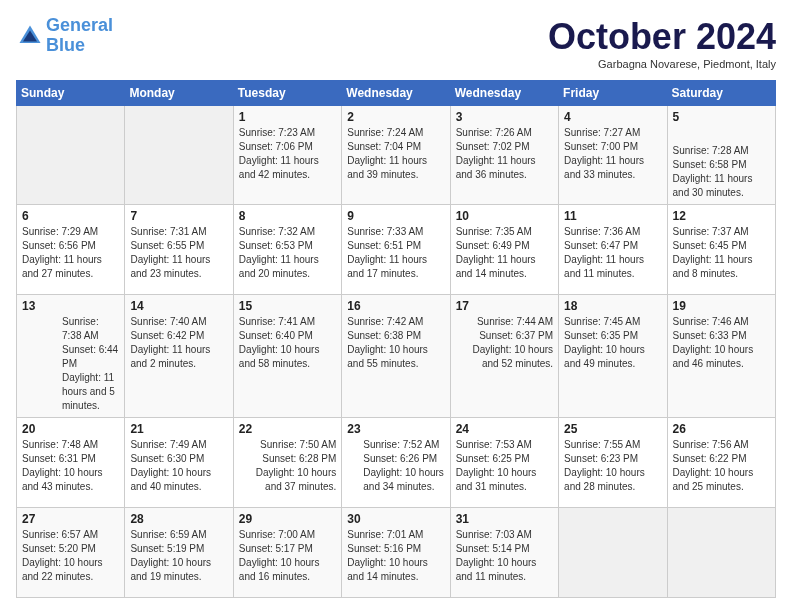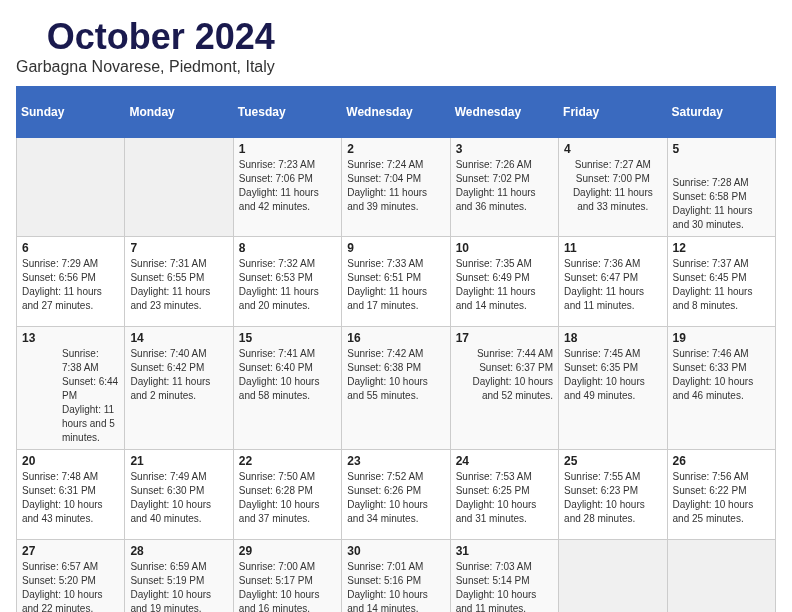--- a/index.html
+++ b/index.html
@@ -36,34 +36,34 @@
     }
     .title-block {
       text-align: right;
     }
     .month-title {
       font-size: 36px;
       font-weight: bold;
       color: #1a1a4e;
     }
     .subtitle {
-      font-size: 16px;
+      font-size: 11px;
       color: #333;
     }
     table {
       width: 100%;
       border-collapse: collapse;
       table-layout: fixed;
     }
     th {
       background-color: #3a6abf;
       color: #fff;
       font-size: 12px;
       font-weight: bold;
-      padding: 18px 4px;
+      padding: 5px 4px;
       text-align: left;
       border: 1px solid #3a6abf;
     }
     td {
       border: 1px solid #ccc;
       vertical-align: top;
       padding: 4px 5px;
       font-size: 10.5px;
       color: #222;
       height: 90px;
@@ -85,20 +85,32 @@
       background: #ffffff;
     }
     .empty-cell {
       background: #f0f0f0 !important;
     }
   </style>
 </head>
 <body>
 
 <div class="header">
+  <div class="logo">
+    <svg class="logo-icon" viewBox="0 0 40 40" xmlns="http://www.w3.org/2000/svg">
+      <polygon points="20,5 35,30 5,30" fill="#4a90d9"></polygon>
+      <polygon points="20,12 30,28 10,28" fill="#1a3a7a"></polygon>
+    </svg>
+    <div>
+      <div class="logo-text">
+        <span>General</span><br>
+        <span style="color:#4a90d9">Blue</span>
+      </div>
+    </div>
+  </div>
   <div class="title-block">
     <div class="month-title">October 2024</div>
     <div class="subtitle">Garbagna Novarese, Piedmont, Italy</div>
   </div>
 </div>
 
 <table>
   <thead>
     <tr>
     <th>Sunday</th>
@@ -127,21 +139,21 @@
 Daylight: 11 hours and 39 minutes.</div>
         </td>
         <td>
           <div class="day-num">3</div>
           <div class="cell-info" style="white-space: pre-line;">Sunrise: 7:26 AM
 Sunset: 7:02 PM
 Daylight: 11 hours and 36 minutes.</div>
         </td>
         <td>
           <div class="day-num">4</div>
-          <div class="cell-info" style="white-space: pre-line; text-align: center;">Sunrise: 7:27 AM
+          <div class="cell-info" style="white-space: pre-line;">Sunrise: 7:27 AM
 Sunset: 7:00 PM
 Daylight: 11 hours and 33 minutes.</div>
         </td>
         <td>
           <div class="day-num">5</div>
           <div class="cell-info" style="white-space: pre-line; margin-top: 20px;">Sunrise: 7:28 AM
 Sunset: 6:58 PM
 Daylight: 11 hours and 30 minutes.</div>
         </td>
       </tr>
@@ -241,27 +253,27 @@
 Daylight: 10 hours and 43 minutes.</div>
         </td>
         <td>
           <div class="day-num">21</div>
           <div class="cell-info" style="white-space: pre-line;">Sunrise: 7:49 AM
 Sunset: 6:30 PM
 Daylight: 10 hours and 40 minutes.</div>
         </td>
         <td>
           <div class="day-num">22</div>
-          <div class="cell-info" style="white-space: pre-line;">Sunrise: 7:50 AM
+          <div class="cell-info" style="white-space: pre-line; text-align: right;">Sunrise: 7:50 AM
 Sunset: 6:28 PM
 Daylight: 10 hours and 37 minutes.</div>
         </td>
         <td>
           <div class="day-num">23</div>
-          <div class="cell-info" style="white-space: pre-line;">Sunrise: 7:52 AM
+          <div class="cell-info" style="white-space: pre-line; margin-left: 16px;">Sunrise: 7:52 AM
 Sunset: 6:26 PM
 Daylight: 10 hours and 34 minutes.</div>
         </td>
         <td>
           <div class="day-num">24</div>
           <div class="cell-info" style="white-space: pre-line;">Sunrise: 7:53 AM
 Sunset: 6:25 PM
 Daylight: 10 hours and 31 minutes.</div>
         </td>
         <td>

